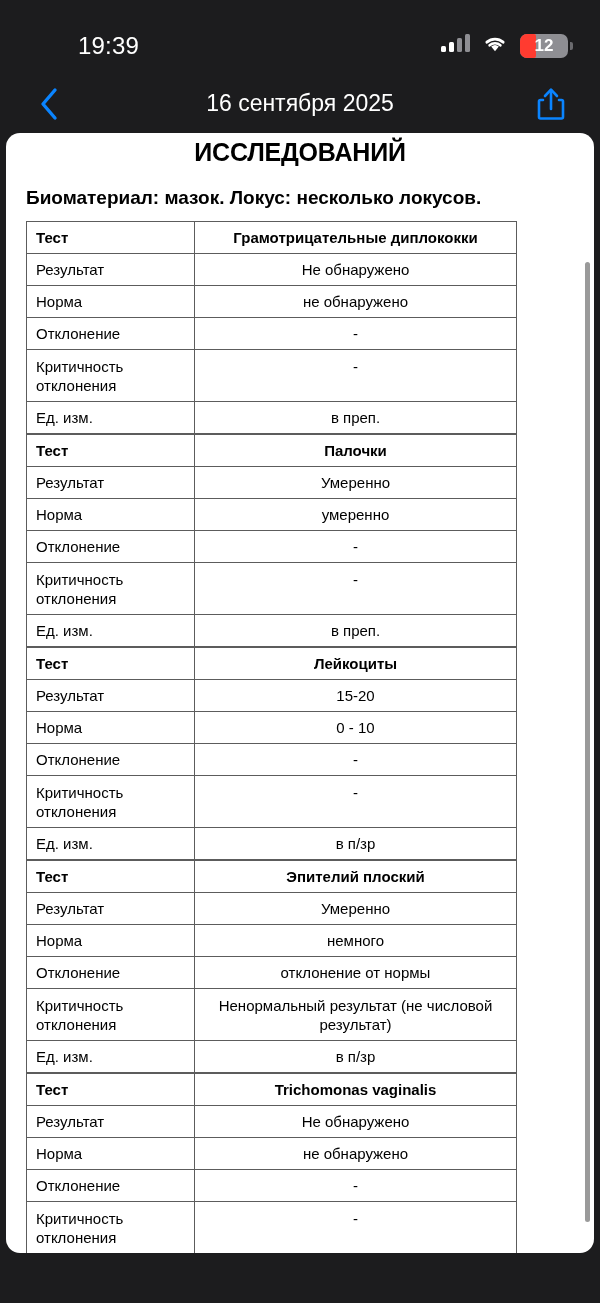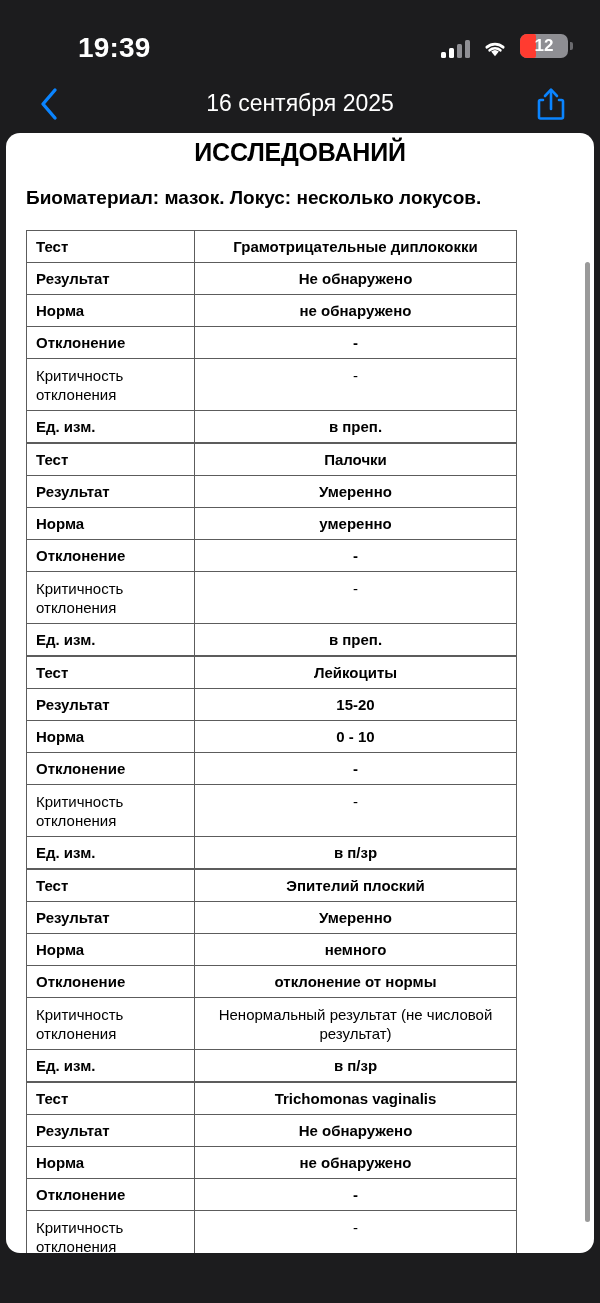--- a/index.html
+++ b/index.html
@@ -29,30 +29,30 @@
     display: flex;
     align-items: center;
     justify-content: space-between;
     padding: 0 40px 0 0;
   }
   .status-time {
     position: absolute;
     left: 78px;
     top: 32px;
     color: #ffffff;
-    font-size: 28px;
-    font-weight: bold;
+    font-size: 24px;
+    font-weight: normal;
     letter-spacing: 0.2px;
   }
   .status-right {
     position: absolute;
     right: 32px;
     top: 34px;
     display: flex;
-    align-items: flex-end;
+    align-items: flex-start;
     gap: 12px;
   }
 
   
   .cellular {
     display: flex;
     align-items: flex-end;
     gap: 3px;
     height: 18px;
   }
@@ -161,21 +161,21 @@
 
   .doc-heading {
     margin-top: 26px;
     color: #000000;
     font-size: 19px;
     font-weight: bold;
     padding-left: 6px;
   }
   .doc-subheading {
     margin-top: 20px;
-    margin-bottom: 21px;
+    margin-bottom: 12px;
     color: #000000;
     font-size: 19px;
     font-weight: bold;
     padding-left: 6px;
   }
 
   
   .res-table {
     width: 491px;
     margin-left: 6px;
@@ -195,21 +195,21 @@
     width: 168px;
   }
   .res-table td.value {
     text-align: center;
   }
   .res-table tr.head td {
     font-weight: bold;
     height: 32px;
   }
   .res-table tr.head td.value { font-weight: bold; }
-  .res-table tr.row td { height: 30px; font-weight: bold; }
+  .res-table tr.row td { height: 30px; }
   .res-table tr.tall td { height: 46px; vertical-align: top; padding-top: 7px; margin-left: 26px; }
   .res-table tr.tall td.value { vertical-align: top; }
 
   
   .scrollbar {
     position: absolute;
     top: 262px;
     right: 10px;
     width: 5px;
     height: 960px;

